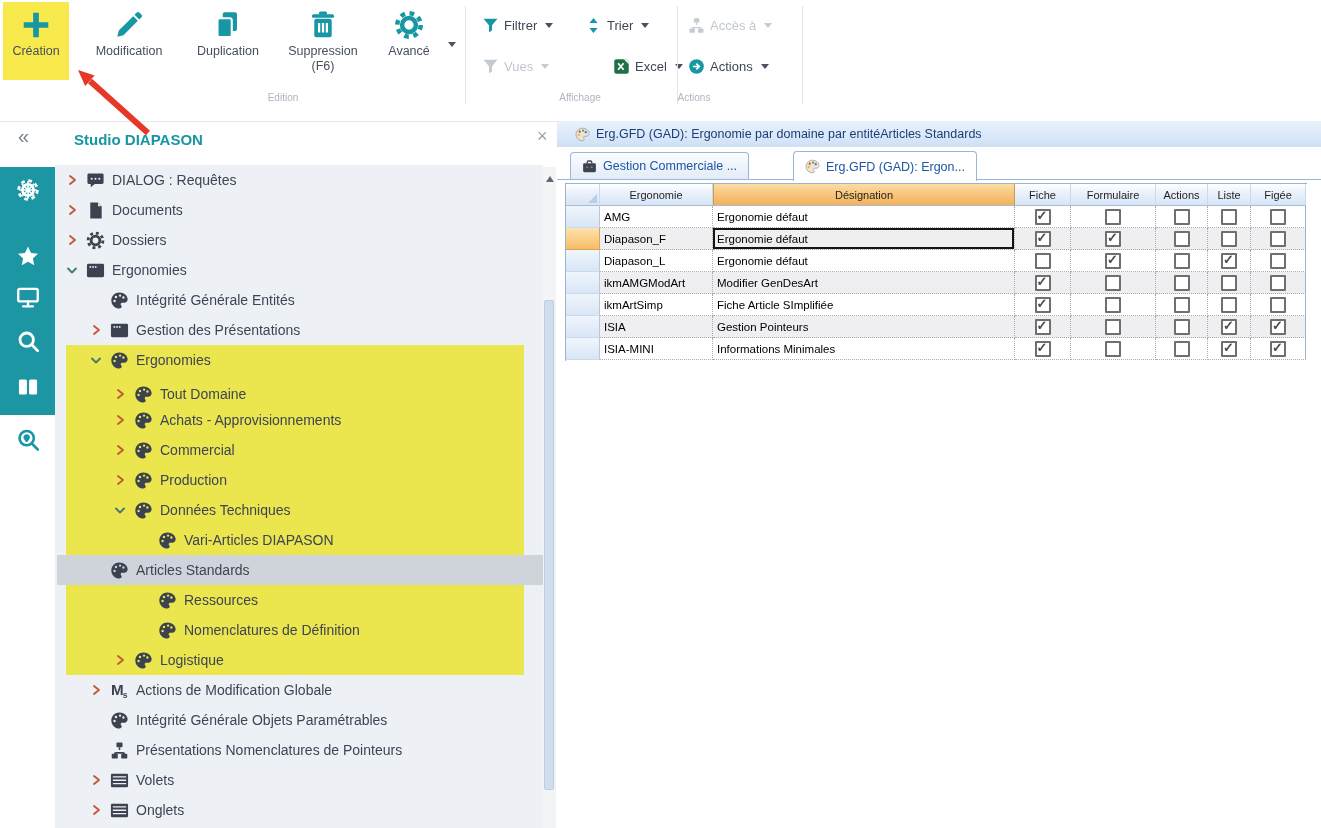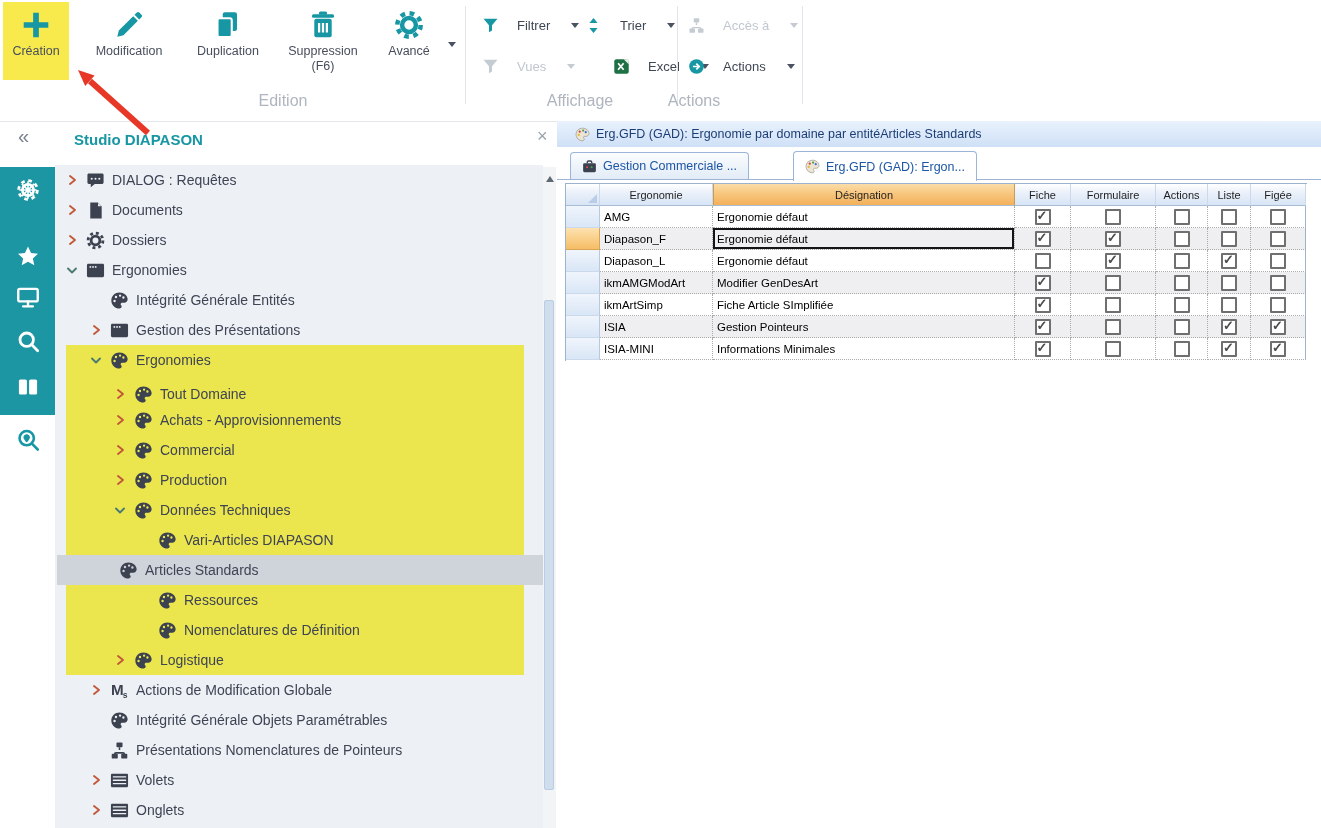--- a/index.html
+++ b/index.html
@@ -8,27 +8,27 @@
 
   
   .ribbon{position:absolute;left:0;top:0;width:1321px;height:121px;background:#fff;border-bottom:1px solid #e4e7eb;}
   .bigbtn{position:absolute;top:2px;height:78px;display:flex;flex-direction:column;align-items:center;cursor:default;}
   .bigbtn .bicon{height:38px;display:flex;align-items:center;margin-top:4px;}
   .bigbtn .bicon svg{width:30px;height:30px;color:#1796a3;}
   .blabel{font-size:12.5px;color:#474e5c;line-height:15px;text-align:center;}
   .hl-create{background:#f8ea4d;}
   .caret{width:0;height:0;border-left:4.5px solid transparent;border-right:4.5px solid transparent;border-top:5.5px solid #4a5160;margin-left:3px;}
   .avance-caret{position:absolute;left:445px;top:42px;}
-  .sbtn{position:absolute;display:flex;align-items:center;gap:18px;height:22px;cursor:default;}
+  .sbtn{position:absolute;display:flex;align-items:center;gap:5px;height:22px;cursor:default;}
   .sbtn svg{width:17px;height:17px;color:#1796a3;}
   .slabel{font-size:13px;color:#3f4654;}
   .sbtn.disabled .slabel{color:#c0c7d0;}
   .sbtn.disabled svg{color:#c4cbd3;}
   .sbtn.disabled .caret{border-top-color:#c4cbd3;}
-  .grouplabel{position:absolute;top:92px;width:110px;text-align:center;font-size:16px;color:#aeb5bf;}
+  .grouplabel{position:absolute;top:92px;width:110px;text-align:center;font-size:10px;color:#aeb5bf;}
   .vsep{position:absolute;top:6px;height:98px;width:1px;background:#e2e5e9;}
 
   
   .red-arrow{position:absolute;left:70px;top:62px;width:90px;height:80px;pointer-events:none;z-index:60;}
 
   
   .ph-collapse{position:absolute;left:18px;top:126px;font-size:20px;color:#78818e;line-height:20px;}
   .ph-title{position:absolute;left:74px;top:131px;font-size:15px;font-weight:bold;color:#1796a3;}
   .ph-close{position:absolute;left:537px;top:127px;font-size:18px;color:#9aa1ab;line-height:18px;}
 
@@ -364,21 +364,21 @@
         </div>
         <div class="trow" style="top:360px;padding-left:83px">
           <span class="chev"></span>
           <span class="ticon">
             <svg viewBox="0 0 20 20" fill="currentColor">
               <path fill-rule="evenodd" d="M10 1.6C5.2 1.6 1.4 5.3 1.4 9.9c0 4.7 3.8 8.5 8.5 8.5 1.5 0 2.4-.9 2.4-2 0-.6-.25-1-.6-1.4-.3-.4-.5-.7-.5-1.1 0-.8.7-1.5 1.7-1.5h2c2.1 0 3.7-1.6 3.7-3.6C18.6 4.7 14.7 1.6 10 1.6z M6.3 5.1a1.25 1.25 0 1 0 0 2.5 1.25 1.25 0 0 0 0-2.5z M10.6 3.6a1.25 1.25 0 1 0 0 2.5 1.25 1.25 0 0 0 0-2.5z M14.1 5.6a1.25 1.25 0 1 0 0 2.5 1.25 1.25 0 0 0 0-2.5z M4.8 9.3a1.25 1.25 0 1 0 0 2.5 1.25 1.25 0 0 0 0-2.5z"></path>
             </svg>
           </span>
           <span class="tlabel">Vari-Articles DIAPASON</span>
         </div>
-        <div class="trow" style="top:390px;padding-left:44px">
+        <div class="trow" style="top:390px;padding-left:35px">
           <span class="chev"></span>
           <span class="ticon">
             <svg viewBox="0 0 20 20" fill="currentColor">
               <path fill-rule="evenodd" d="M10 1.6C5.2 1.6 1.4 5.3 1.4 9.9c0 4.7 3.8 8.5 8.5 8.5 1.5 0 2.4-.9 2.4-2 0-.6-.25-1-.6-1.4-.3-.4-.5-.7-.5-1.1 0-.8.7-1.5 1.7-1.5h2c2.1 0 3.7-1.6 3.7-3.6C18.6 4.7 14.7 1.6 10 1.6z M6.3 5.1a1.25 1.25 0 1 0 0 2.5 1.25 1.25 0 0 0 0-2.5z M10.6 3.6a1.25 1.25 0 1 0 0 2.5 1.25 1.25 0 0 0 0-2.5z M14.1 5.6a1.25 1.25 0 1 0 0 2.5 1.25 1.25 0 0 0 0-2.5z M4.8 9.3a1.25 1.25 0 1 0 0 2.5 1.25 1.25 0 0 0 0-2.5z"></path>
             </svg>
           </span>
           <span class="tlabel">Articles Standards</span>
         </div>
         <div class="trow" style="top:420px;padding-left:83px">
           <span class="chev"></span>

